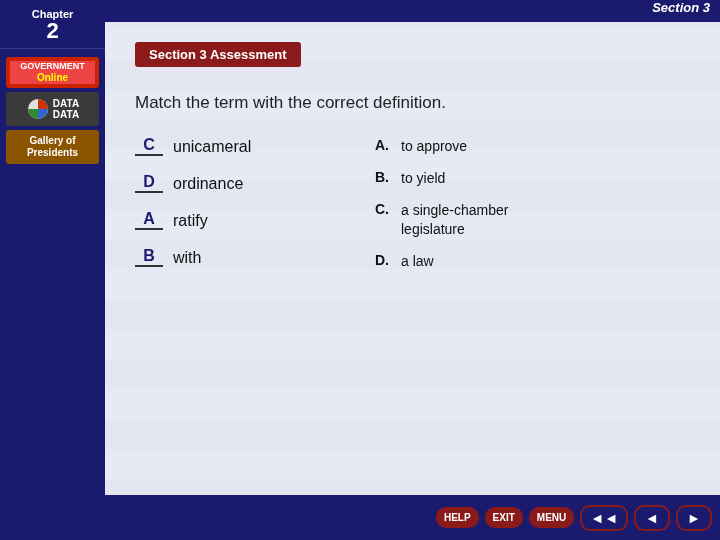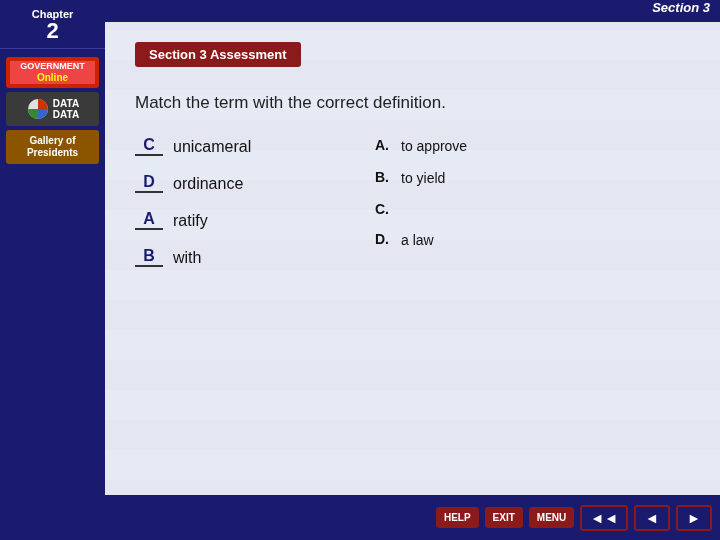--- a/index.html
+++ b/index.html
@@ -289,21 +289,21 @@
       justify-content: flex-end;
       padding-right: 8px;
       gap: 6px;
     }
     .nav-btn {
       background: #8b1a1a;
       color: white;
       font-size: 10px;
       font-weight: bold;
       padding: 5px 8px;
-      border-radius: 3px;
+      border-radius: 10px;
       cursor: pointer;
       text-align: center;
       min-width: 36px;
     }
     .nav-btn.arrow {
       background: #1a1a6e;
       border: 2px solid #8b1a1a;
       font-size: 14px;
       padding: 3px 8px;
     }
@@ -381,20 +381,21 @@
       <div class="def-item">
         <span class="def-letter">A.</span>
         <span class="def-text">to approve</span>
       </div>
       <div class="def-item">
         <span class="def-letter">B.</span>
         <span class="def-text">to yield</span>
       </div>
       <div class="def-item">
         <span class="def-letter">C.</span>
+        <span class="def-text">a single-chamber<br>legislature</span>
       </div>
       <div class="def-item">
         <span class="def-letter">D.</span>
         <span class="def-text">a law</span>
       </div>
     </div>
   </div>
 </div>
 
 <div class="bottom-bar">

